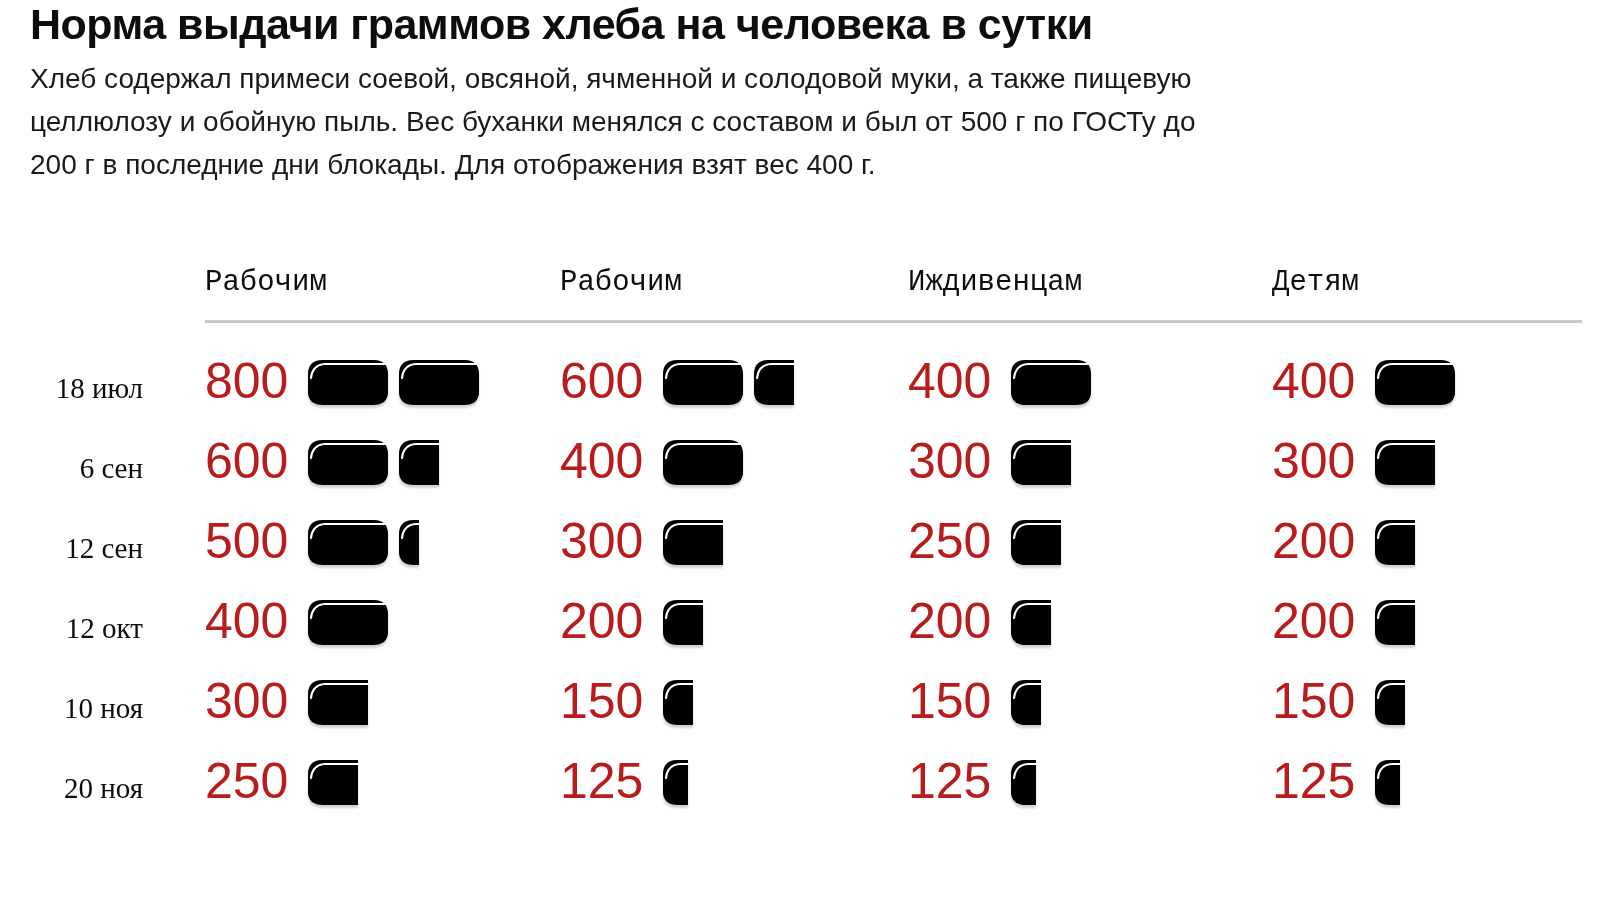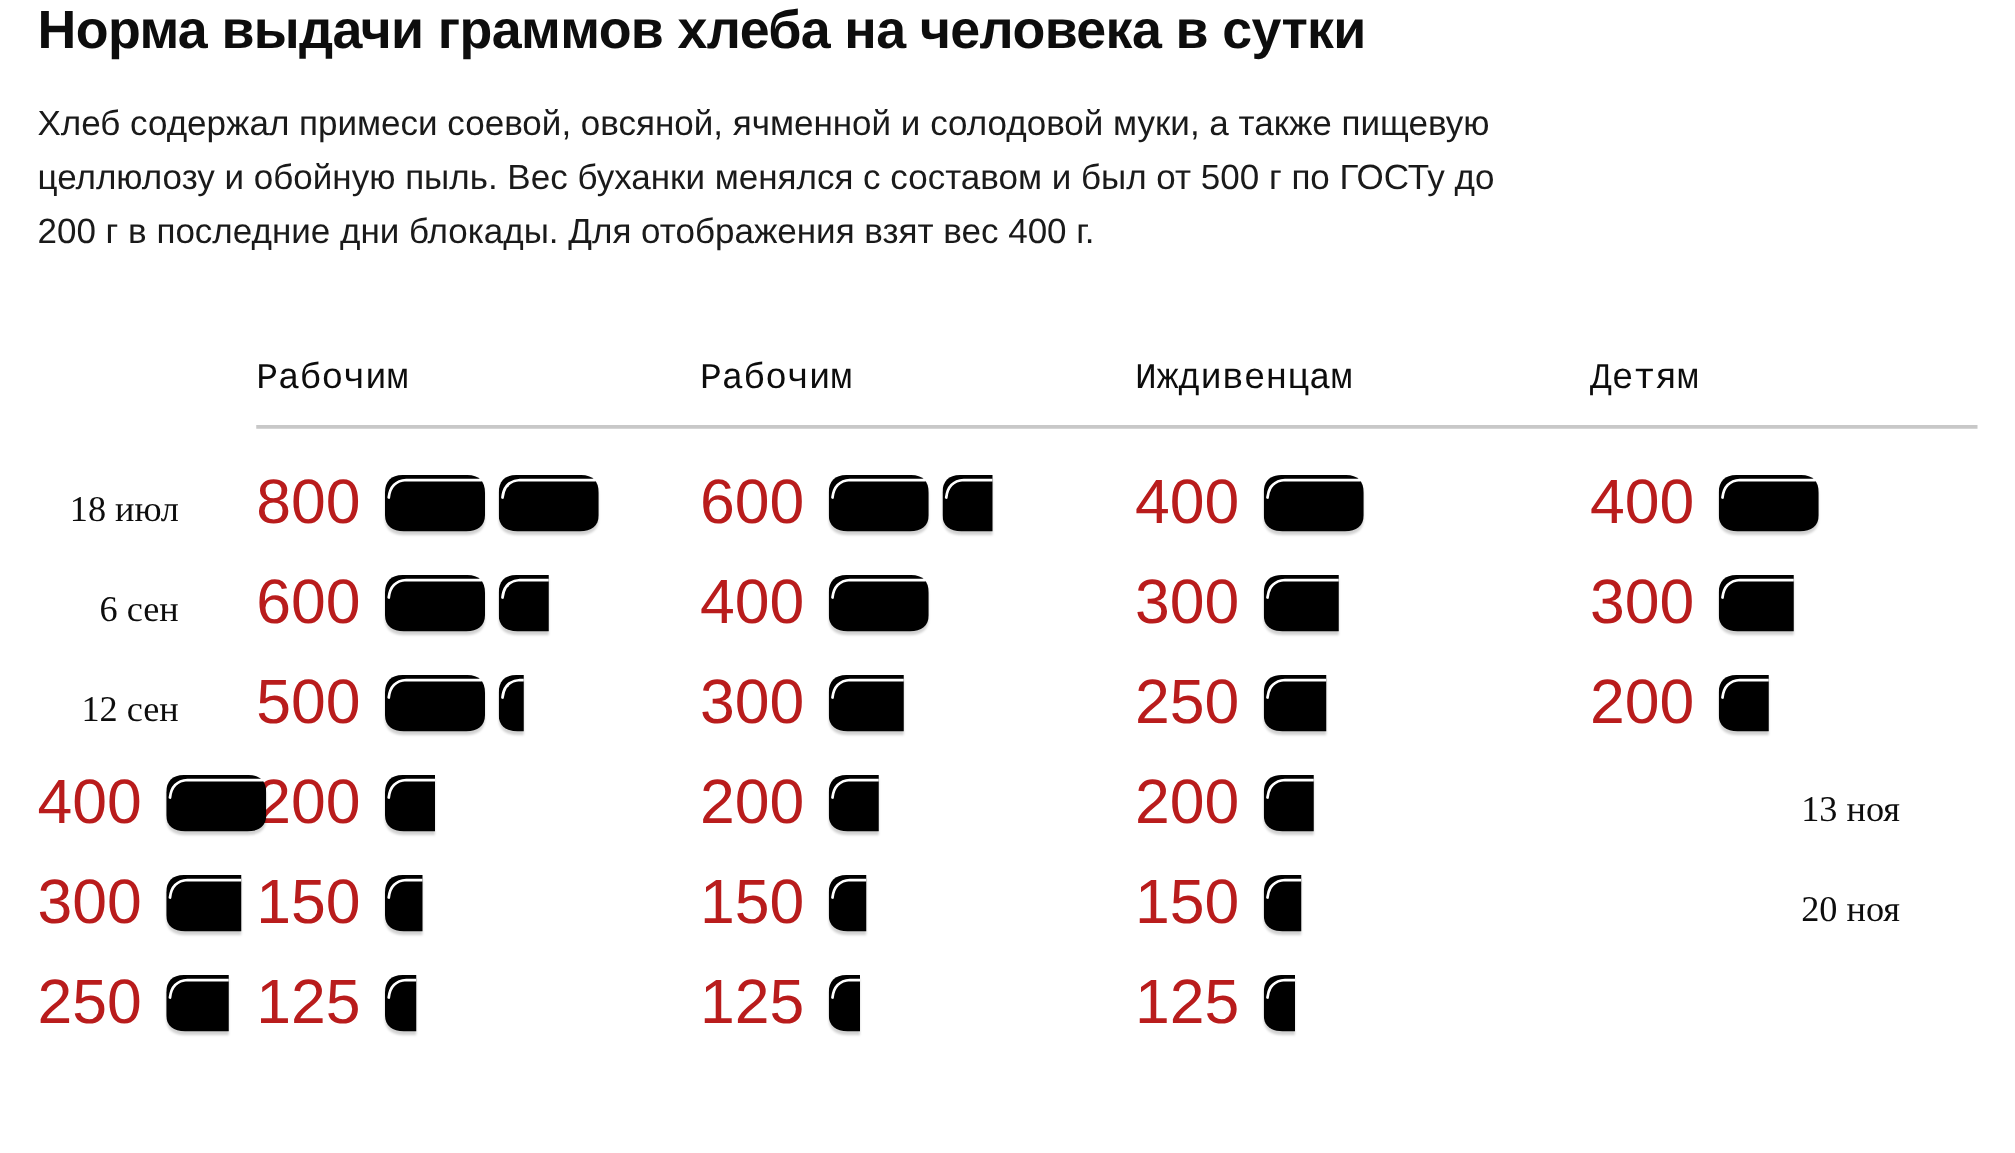--- a/index.html
+++ b/index.html
@@ -13,21 +13,21 @@
   .page { padding: 0 30px; }
 
   .chart-title {
     font-size: 43px;
     font-weight: 700;
     letter-spacing: -0.5px;
     color: #0d0d0d;
   }
 
   .chart-subtitle {
-    margin-top: 28px;
+    margin-top: 8px;
     font-size: 28px;
     line-height: 43px;
     white-space: pre-line;
     color: #1a1a1a;
   }
 
   .ration-table { margin-top: 80px; }
 
   .thead, .tbody {
     display: grid;
@@ -226,20 +226,21 @@
         </div>
         <div class="cell value-cell">
           <span class="num">200</span>
           <div class="icons">
             <svg width="40" height="50" viewBox="0 0 40 50">
               <path d="M14 3 L66 3 C75 3 80 8 80 17 L80 35 C80 44 74 48 65 48 L15 48 C6 48 0 44 0 35 L0 17 C0 8 5 3 14 3 Z" fill="#000000"></path>
               <path d="M3 21 C4 12 9 7.5 17 7 L77 7" stroke="#ffffff" stroke-width="2.2" stroke-linecap="round" fill="none"></path>
             </svg>
           </div>
         </div>
+        <div class="cell date-cell">12 окт</div>
         <div class="cell value-cell">
           <span class="num">400</span>
           <div class="icons">
             <svg width="80" height="50" viewBox="0 0 80 50">
               <path d="M14 3 L66 3 C75 3 80 8 80 17 L80 35 C80 44 74 48 65 48 L15 48 C6 48 0 44 0 35 L0 17 C0 8 5 3 14 3 Z" fill="#000000"></path>
               <path d="M3 21 C4 12 9 7.5 17 7 L77 7" stroke="#ffffff" stroke-width="2.2" stroke-linecap="round" fill="none"></path>
             </svg>
           </div>
         </div>
         <div class="cell value-cell">
@@ -262,21 +263,21 @@
         </div>
         <div class="cell value-cell">
           <span class="num">200</span>
           <div class="icons">
             <svg width="40" height="50" viewBox="0 0 40 50">
               <path d="M14 3 L66 3 C75 3 80 8 80 17 L80 35 C80 44 74 48 65 48 L15 48 C6 48 0 44 0 35 L0 17 C0 8 5 3 14 3 Z" fill="#000000"></path>
               <path d="M3 21 C4 12 9 7.5 17 7 L77 7" stroke="#ffffff" stroke-width="2.2" stroke-linecap="round" fill="none"></path>
             </svg>
           </div>
         </div>
-        <div class="cell date-cell">13 ноя</div>
+        <div class="cell date-cell">10 ноя</div>
         <div class="cell value-cell">
           <span class="num">300</span>
           <div class="icons">
             <svg width="60" height="50" viewBox="0 0 60 50">
               <path d="M14 3 L66 3 C75 3 80 8 80 17 L80 35 C80 44 74 48 65 48 L15 48 C6 48 0 44 0 35 L0 17 C0 8 5 3 14 3 Z" fill="#000000"></path>
               <path d="M3 21 C4 12 9 7.5 17 7 L77 7" stroke="#ffffff" stroke-width="2.2" stroke-linecap="round" fill="none"></path>
             </svg>
           </div>
         </div>
         <div class="cell value-cell">

